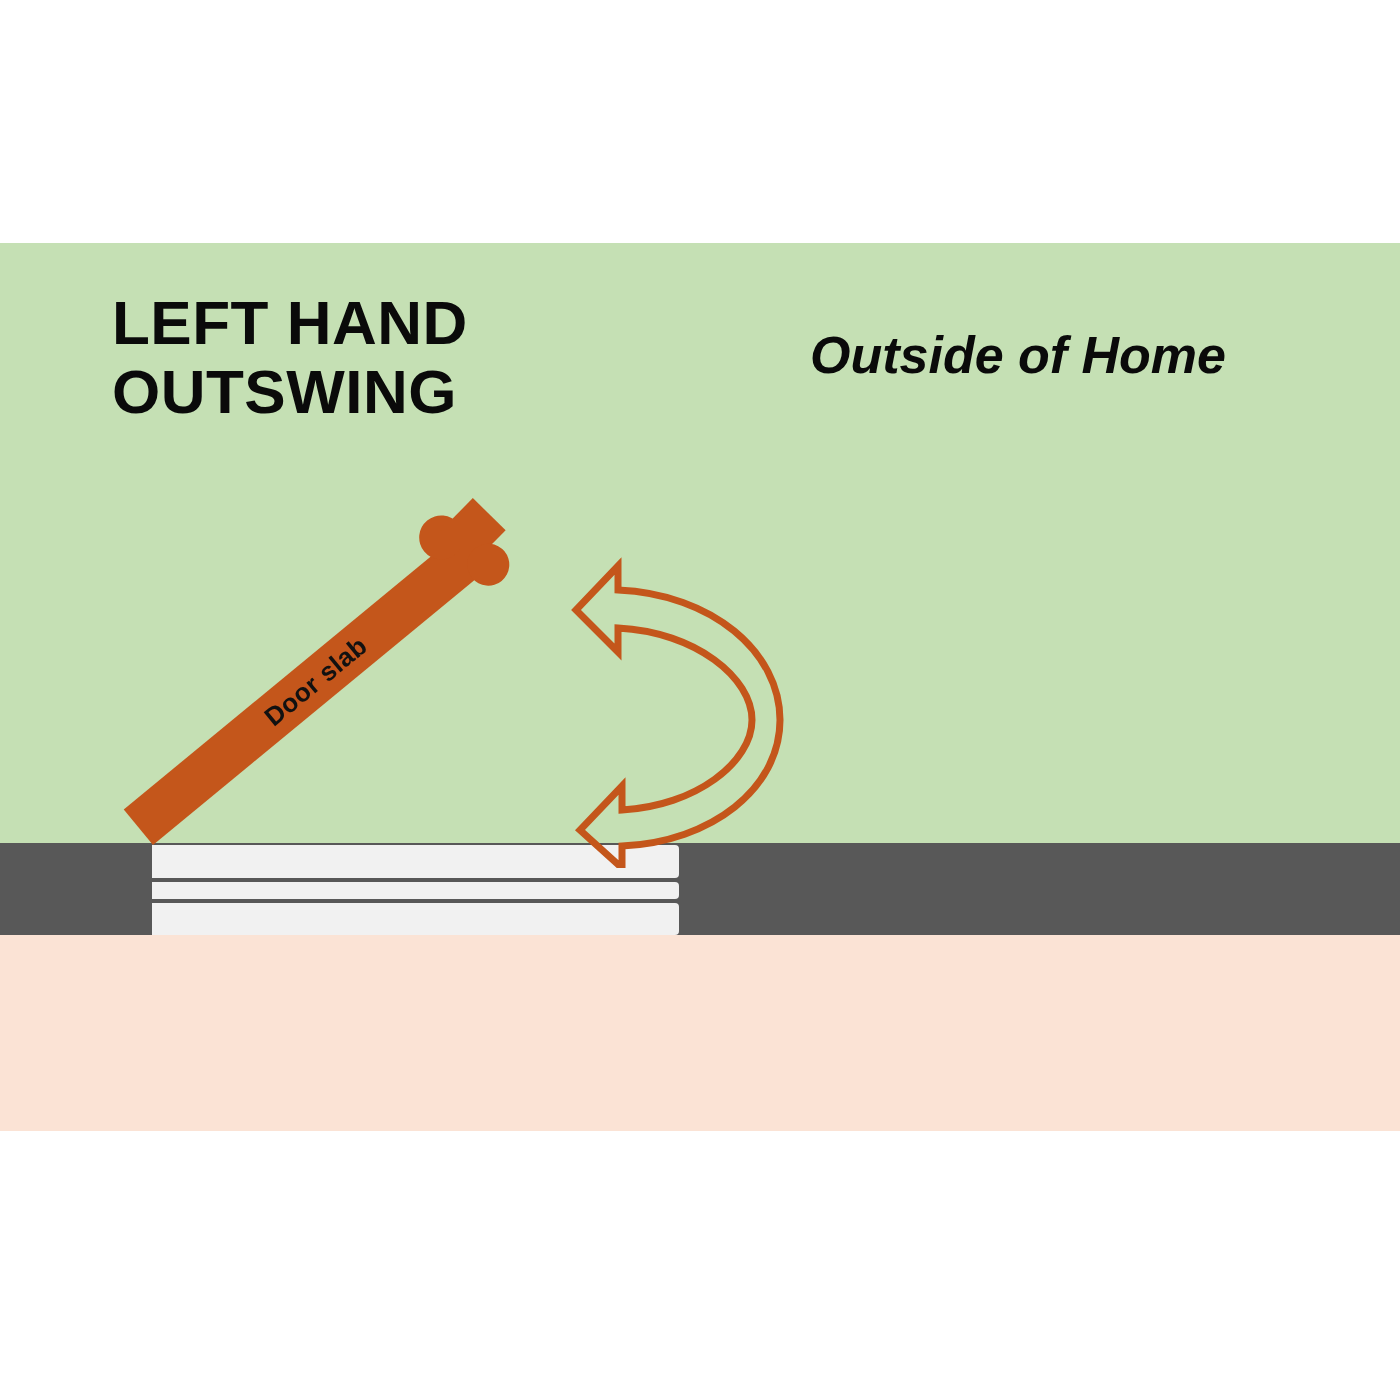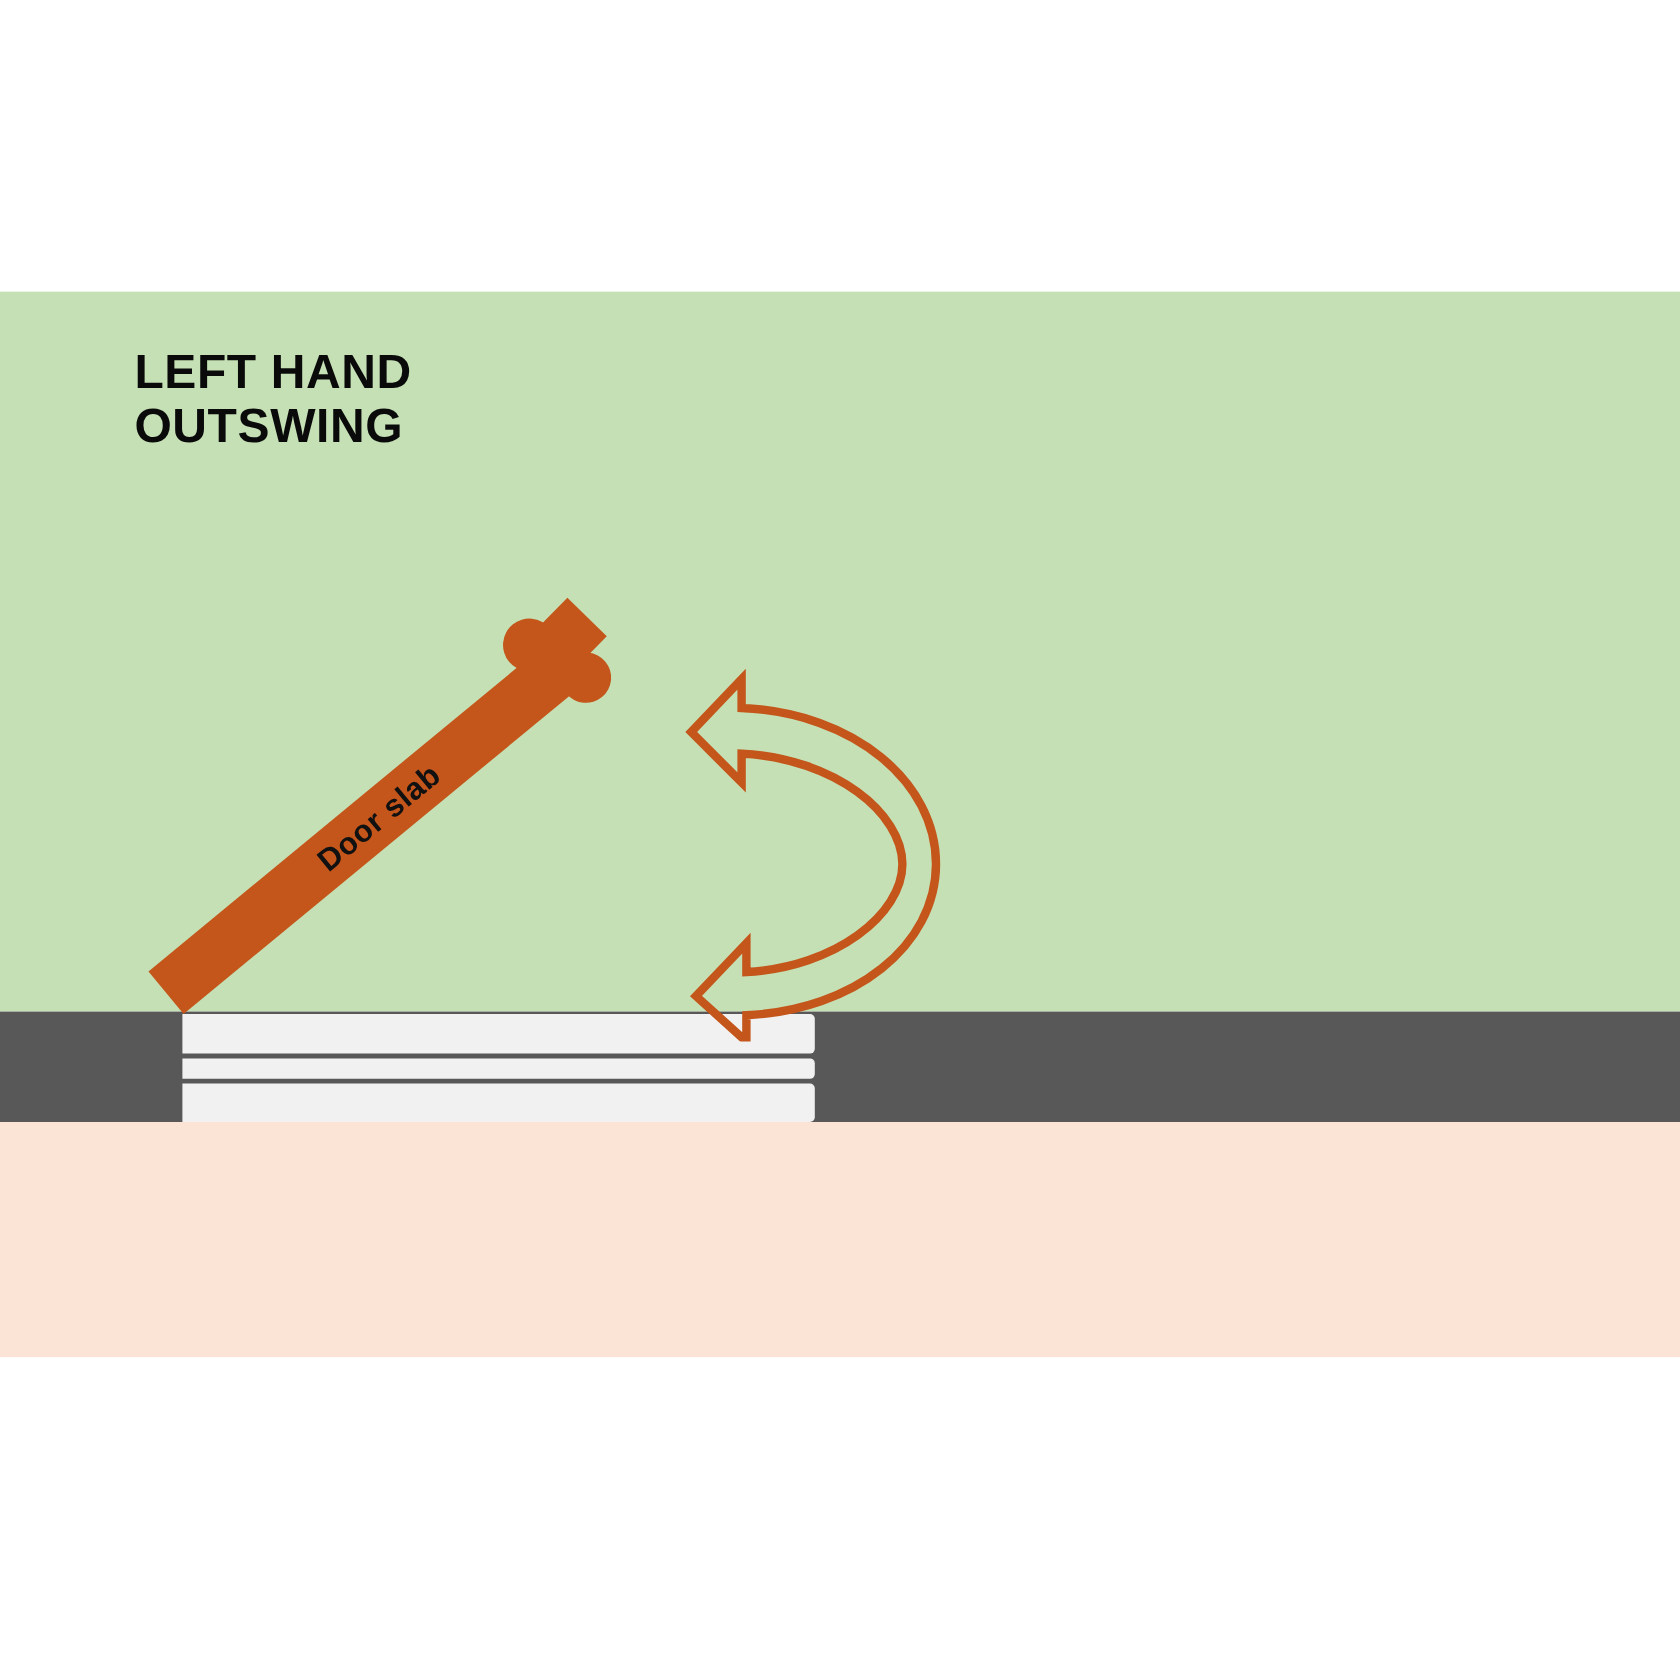--- a/index.html
+++ b/index.html
@@ -46,21 +46,21 @@
   
   .label {
     position: absolute;
     color: #0a0a0a;
     white-space: pre-line;
     line-height: 1.12;
   }
   #title-label {
     left: 112px;
     top: 288px;
-    font-size: 40px;
+    font-size: 62px;
     font-weight: bold;
     letter-spacing: 0.5px;
   }
   #outside-label {
     left: 810px;
     top: 326px;
     font-size: 52px;
     font-weight: bold;
     font-style: italic;
   }
@@ -195,14 +195,15 @@
   <div id="door-slab-group">
     <div id="door-slab-bar"></div>
     <div id="hinge-circle-top"></div>
     <div id="hinge-tab"></div>
     <div id="hinge-circle-bottom"></div>
     <div id="door-slab-text">Door slab</div>
   </div>
 
   <div class="label" id="title-label">LEFT HAND
 OUTSWING</div>
+  <div class="label" id="outside-label">Outside of Home</div>
 
 </div>
 
 </body></html>

